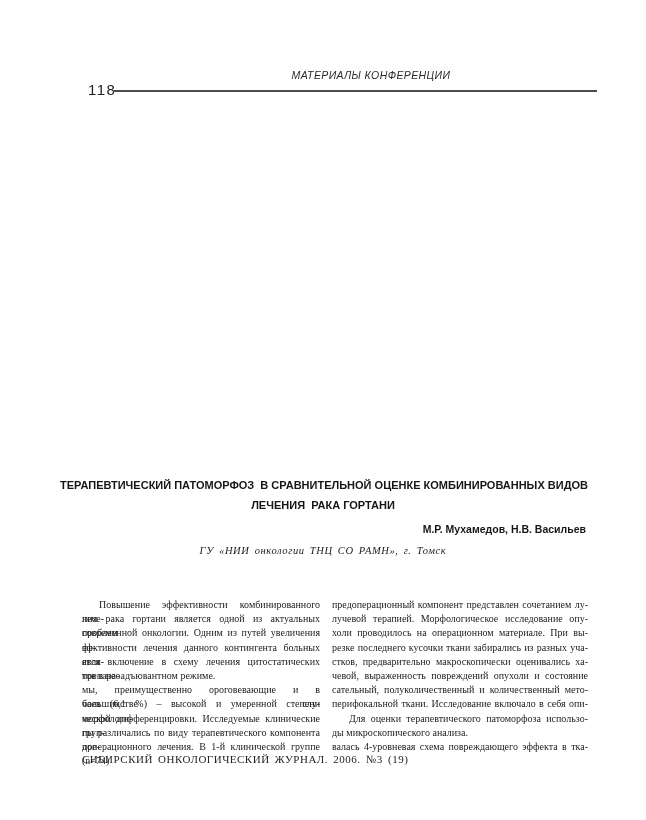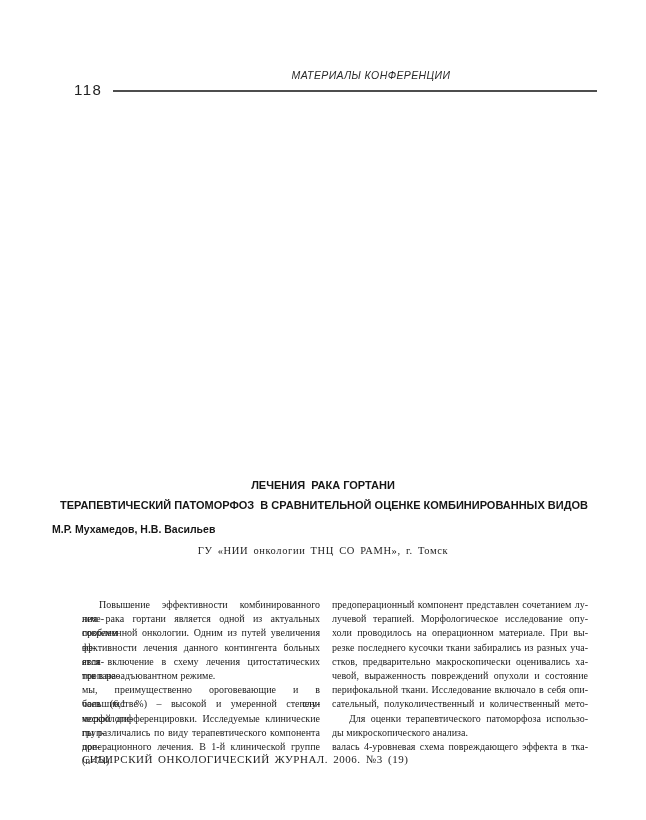--- a/index.html
+++ b/index.html
@@ -10,21 +10,21 @@
     height: 820px;
     background: #ffffff;
     color: #1f1f1f;
     font-family: "Liberation Serif", serif;
     overflow: hidden;
   }
 
   
   .page-number {
     position: absolute;
-    left: 74px; top: 81px;
+    left: 88px; top: 81px;
     font-family: "Liberation Sans", sans-serif;
     font-size: 15px; letter-spacing: 1.5px;
     color: #222222;
   }
   .running-head {
     position: absolute;
     left: 129px; top: 69px; width: 484px;
     text-align: center;
     font-family: "Liberation Sans", sans-serif;
     font-style: italic;
@@ -44,32 +44,33 @@
     text-align: center;
     font-family: "Liberation Sans", sans-serif;
     font-weight: bold;
     font-size: 11px; line-height: 20px;
     color: #161616;
   }
   .title-line { white-space: pre; }
 
   .authors-line {
     position: absolute;
-    left: 52px; top: 523px; width: 526px;
-    text-align: left;
+    left: 60px; top: 523px; width: 526px;
+    text-align: right;
     font-family: "Liberation Sans", sans-serif;
     font-weight: bold;
     font-size: 10.5px;
     color: #161616;
   }
   .affiliation-line {
     position: absolute;
     left: 60px; top: 545px; width: 526px;
     text-align: center;
     font-family: "Liberation Serif", serif;
+    font-style: italic;
     font-size: 10.5px; letter-spacing: 0.6px; word-spacing: 2px;
     color: #222222;
   }
 
   
   .body-columns {
     position: absolute;
     left: 82px; top: 582px; width: 506px;
     display: flex;
     font-size: 10px;
@@ -100,22 +101,22 @@
 </head>
 <body>
 
 <div class="page">
 
   <div class="page-number">118</div>
   <div class="running-head">МАТЕРИАЛЫ КОНФЕРЕНЦИИ</div>
   <div class="header-rule"></div>
 
   <div class="title-block">
+    <div class="title-line">ТЕРАПЕВТИЧЕСКИЙ ПАТОМОРФОЗ  В СРАВНИТЕЛЬНОЙ ОЦЕНКЕ КОМБИНИРОВАННЫХ ВИДОВ</div>
     <div class="title-line">ЛЕЧЕНИЯ  РАКА ГОРТАНИ</div>
-    <div class="title-line">ТЕРАПЕВТИЧЕСКИЙ ПАТОМОРФОЗ  В СРАВНИТЕЛЬНОЙ ОЦЕНКЕ КОМБИНИРОВАННЫХ ВИДОВ</div>
   </div>
   <div class="authors-line">М.Р. Мухамедов, Н.В. Васильев</div>
   <div class="affiliation-line">ГУ «НИИ онкологии ТНЦ СО РАМН», г. Томск</div>
 
   <div class="body-columns">
     <div class="col-left" id="left-col">
         <div class="bline indent fill">Повышение эффективности комбинированного лече-</div>
         <div class="bline fill">ния рака гортани является одной из актуальных проблем</div>
         <div class="bline fill">современной онкологии. Одним из путей увеличения эф-</div>
         <div class="bline fill">фективности лечения данного контингента больных явля-</div>
@@ -127,22 +128,22 @@
         <div class="bline fill">пы различались по виду терапевтического компонента пре-</div>
         <div class="bline fill">доперационного лечения. В 1-й клинической группе (n=74)</div>
       </div>
     <div class="col-right" id="right-col">
         <div class="bline fill">предоперационный компонент представлен сочетанием лу-</div>
         <div class="bline fill">лучевой терапией. Морфологическое исследование опу-</div>
         <div class="bline fill">холи проводилось на операционном материале. При вы-</div>
         <div class="bline fill">резке последнего кусочки ткани забирались из разных уча-</div>
         <div class="bline fill">стков, предварительно макроскопически оценивались ха-</div>
         <div class="bline fill">чевой, выраженность повреждений опухоли и состояние</div>
+        <div class="bline fill">сательный, полуколичественный и количественный мето-</div>
         <div class="bline fill">перифокальной ткани. Исследование включало в себя опи-</div>
-        <div class="bline fill">сательный, полуколичественный и количественный мето-</div>
         <div class="bline indent fill">Для оценки терапевтического патоморфоза использо-</div>
         <div class="bline">ды микроскопического анализа.</div>
         <div class="bline fill">валась 4-уровневая схема повреждающего эффекта в тка-</div>
       </div>
   </div>
 
   <div class="footer-line">СИБИРСКИЙ ОНКОЛОГИЧЕСКИЙ ЖУРНАЛ. 2006. №3 (19)</div>
 
 </div>
 

